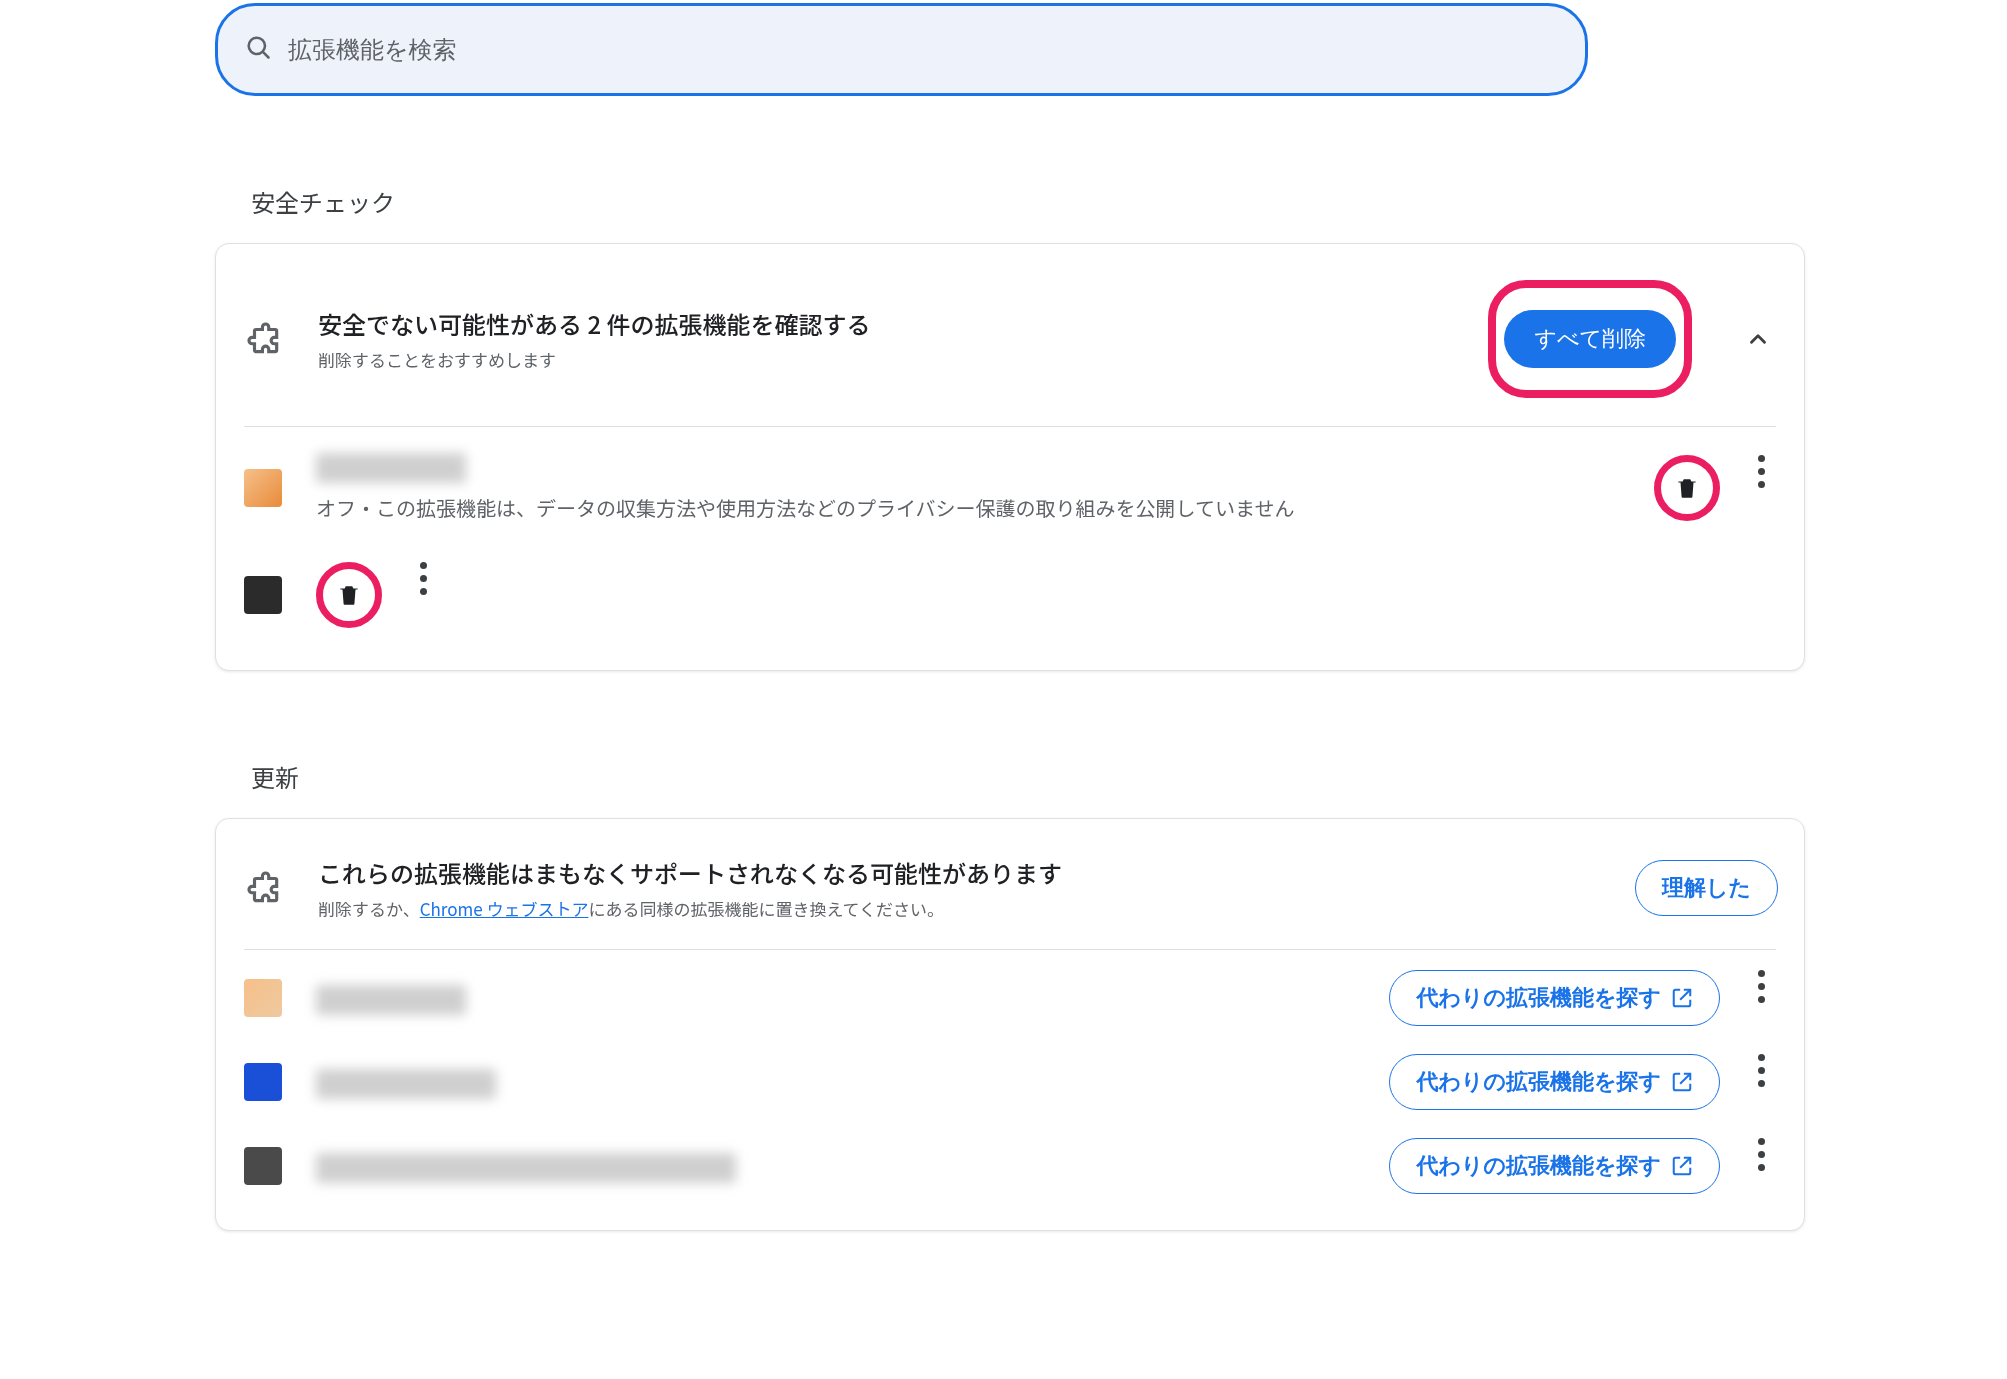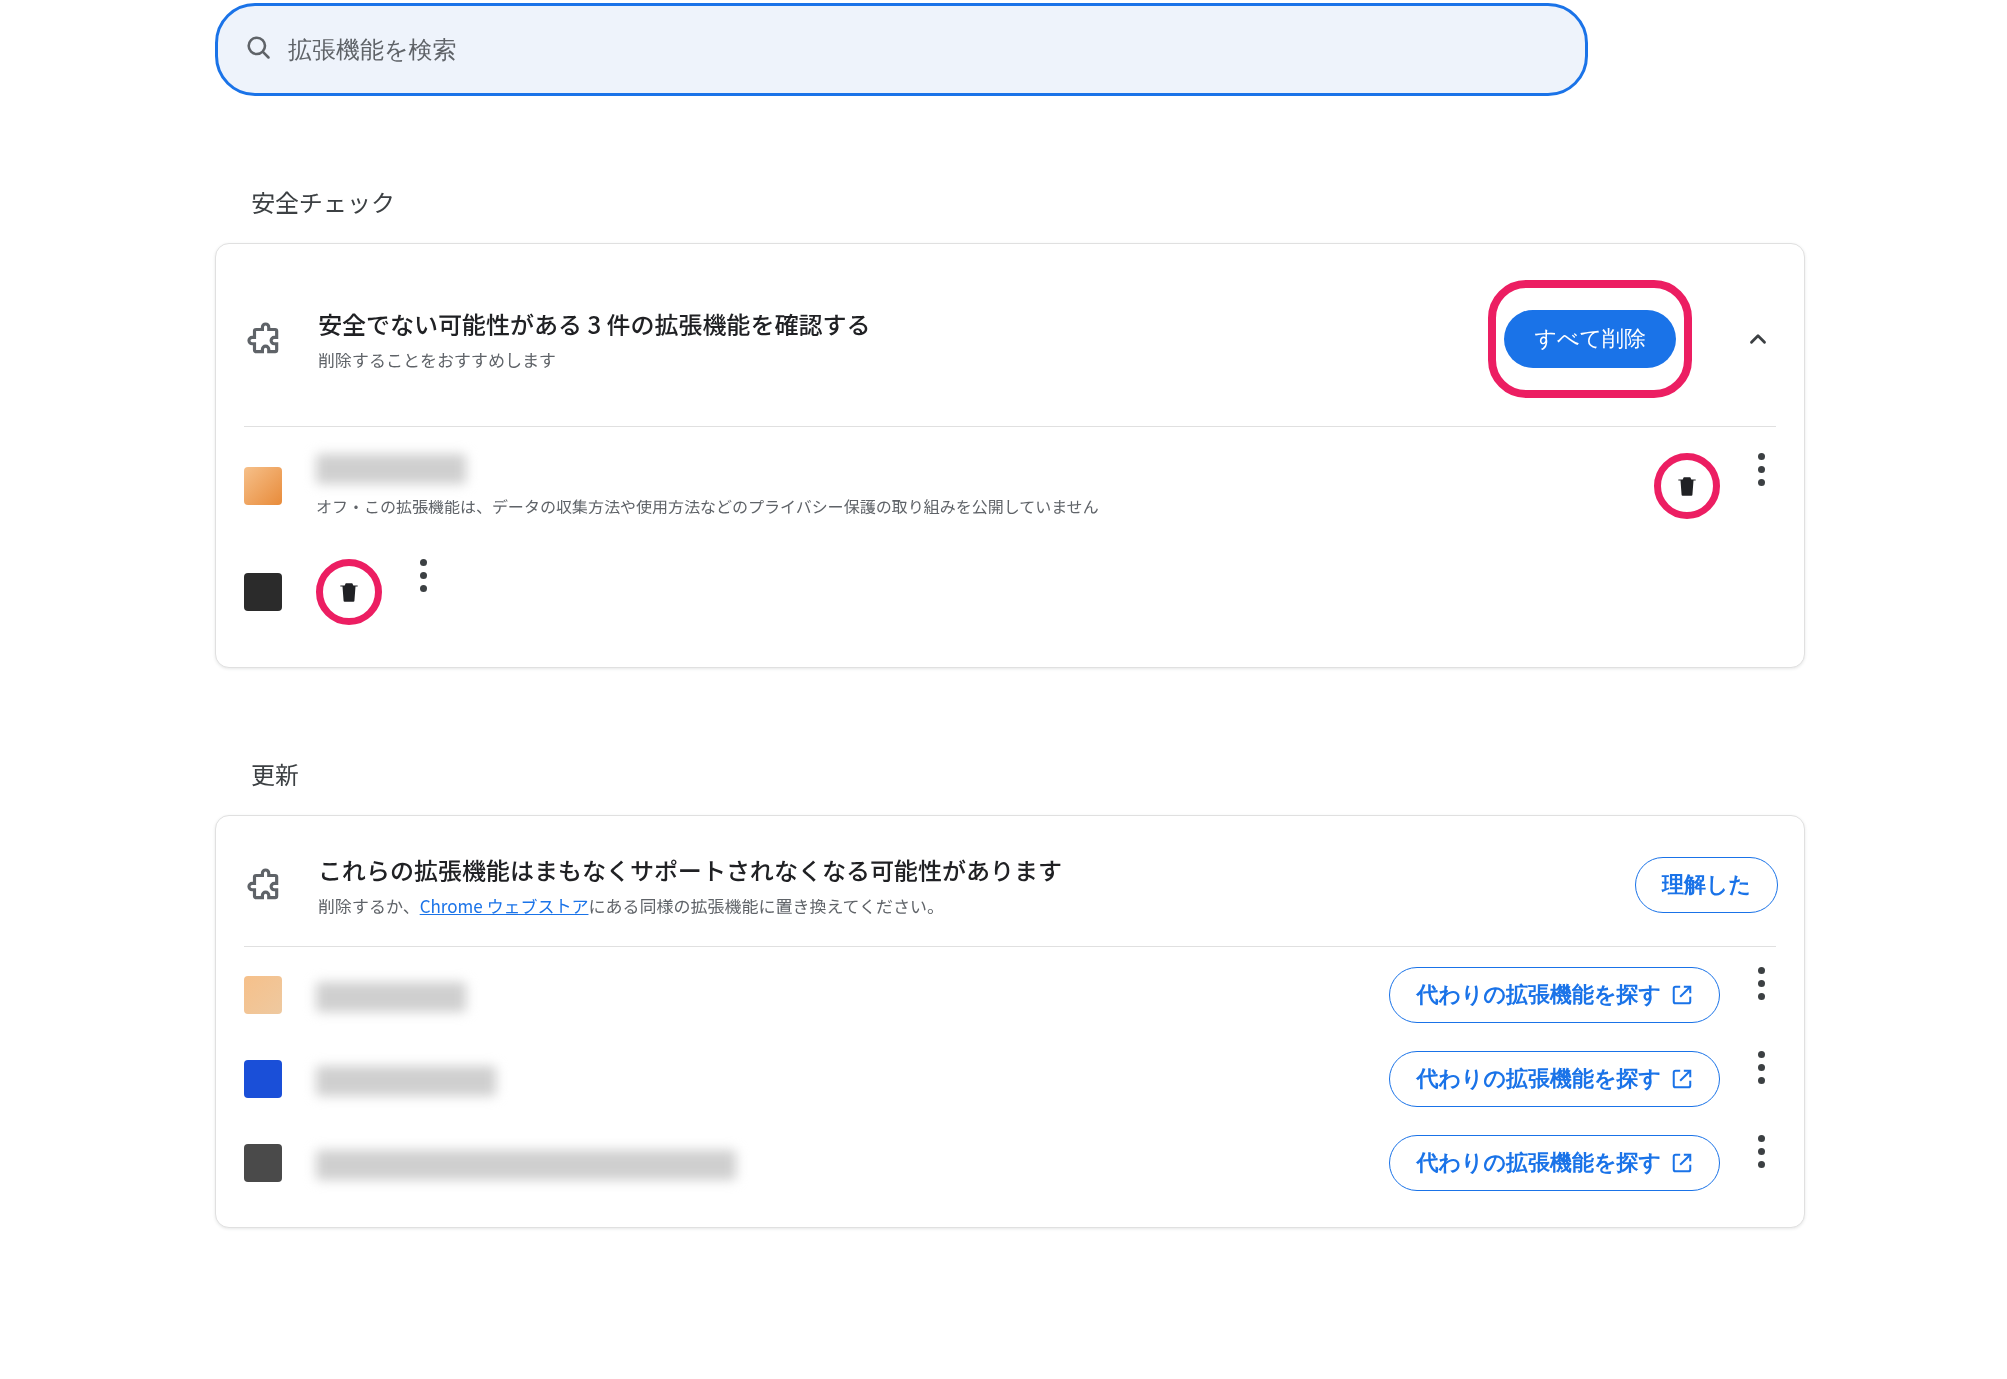--- a/index.html
+++ b/index.html
@@ -142,21 +142,21 @@
     background: #ddd;
   }
   .ext-texts { flex: 1 1 auto; }
   .ext-name-blur {
     height: 30px;
     border-radius: 3px;
     background: #cfcfcf;
     filter: blur(6px);
   }
   .ext-desc {
-    font-size: 16px;
+    font-size: 20px;
     color: #5f6368;
     margin-top: 10px;
   }
   .row-actions {
     display: flex;
     align-items: flex-start;
     gap: 26px;
   }
   .icon-button {
     width: 40px;
@@ -205,21 +205,21 @@
   <div class="section-title">安全チェック</div>
 
   <div class="card">
     <div class="card-header">
       <span class="hicon">
         <svg width="38" height="38" viewBox="0 0 24 24" fill="none" stroke="#5f6368" stroke-width="2">
           <path d="M20 11V7a1 1 0 0 0-1-1h-4V4.5a2 2 0 1 0-4 0V6H7a1 1 0 0 0-1 1v4H4.5a2 2 0 1 0 0 4H6v4a1 1 0 0 0 1 1h4v-1.5a2 2 0 1 1 4 0V20h4a1 1 0 0 0 1-1v-4h-1.5a2 2 0 1 1 0-4H20z"></path>
         </svg>
       </span>
       <div class="header-texts">
-        <div class="header-title">安全でない可能性がある 3 件の拡張機能を確認する</div>
+        <div class="header-title">安全でない可能性がある 2 件の拡張機能を確認する</div>
         <div class="header-sub">削除することをおすすめします</div>
       </div>
       <span class="pink-ring">
         <button class="btn-primary">すべて削除</button>
       </span>
       <span class="chev">
         <svg width="26" height="26" viewBox="0 0 24 24" fill="none" stroke="#3c4043" stroke-width="2.6" stroke-linecap="round" stroke-linejoin="round">
           <polyline points="6 15 12 9 18 15"></polyline>
         </svg>
       </span>

